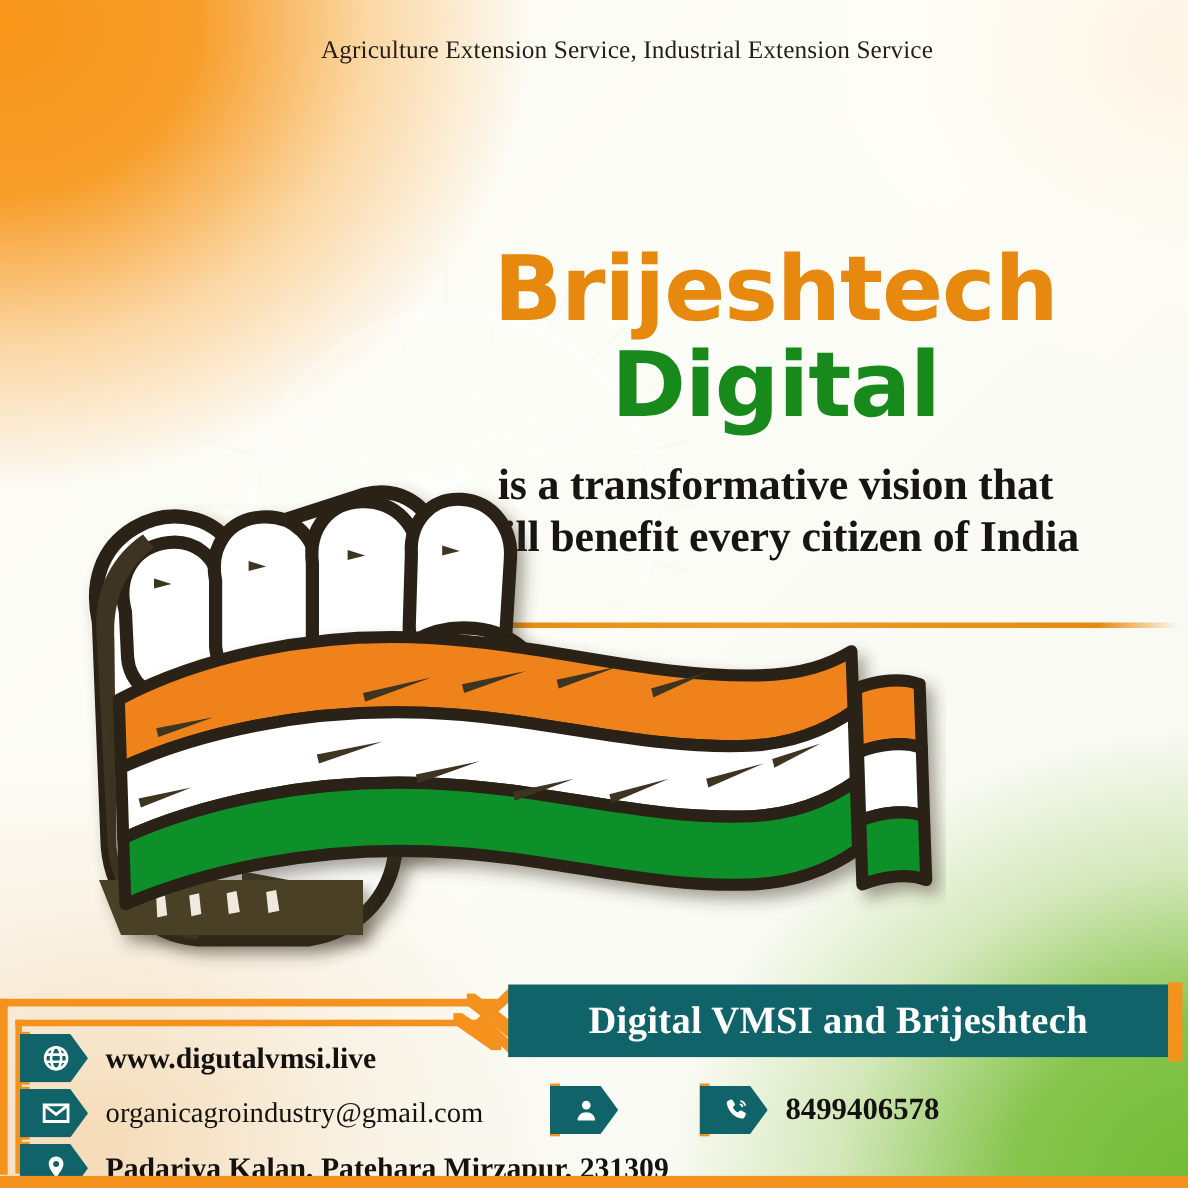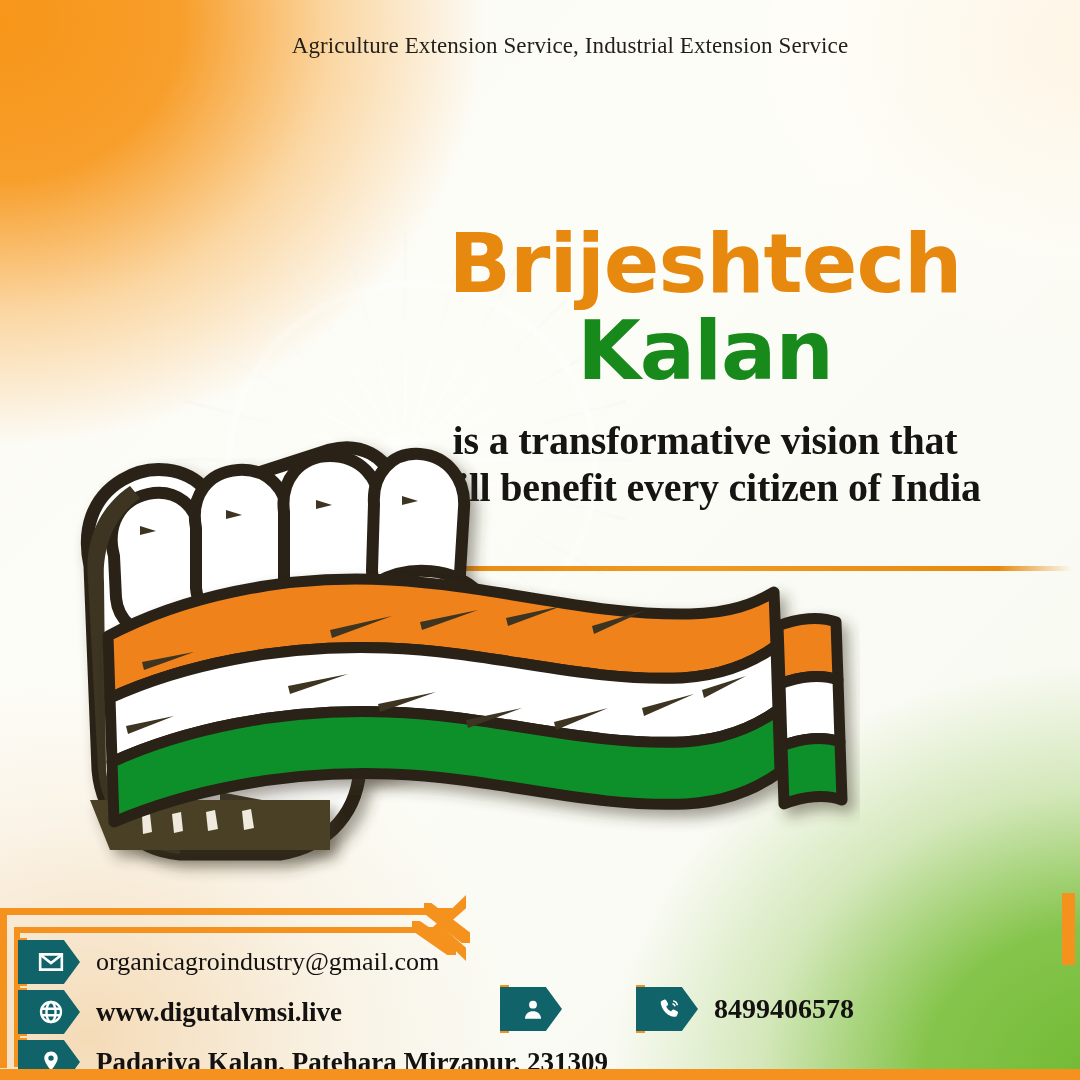--- a/index.html
+++ b/index.html
@@ -174,21 +174,21 @@
     <div class="hubring"></div>
     <div class="hub"></div>
   </div>
 
   <div class="header">
     <div class="header-text">Agriculture Extension Service, Industrial Extension Service</div>
   </div>
 
   <div class="headline">
     <div class="h-line1">Brijeshtech</div>
-    <div class="h-line2">Kalan</div>
+    <div class="h-line2">Digital</div>
     <div class="sub">
       <div>is a transformative vision that</div>
       <div>will benefit every citizen of India</div>
     </div>
   </div>
   <div class="rule"></div>
 
   <div class="art">
     <svg viewBox="0 0 830 560" xmlns="http://www.w3.org/2000/svg">
       <defs>
@@ -301,54 +301,57 @@
   <div class="footer">
 
     <div class="bracket-top"></div>
     <div class="bracket-top2"></div>
     <div class="bracket-diag"></div>
     <div class="bracket-diag2"></div>
     <div class="bracket-left"></div>
     <div class="bracket-left2"></div>
 
     <div class="banner-chev"></div>
+    <div class="banner">
+      <div class="banner-text">Digital VMSI and Brijeshtech</div>
+    </div>
     <div class="banner-right-bar"></div>
 
     <div class="contact-rows">
-
-      <div class="crow">
-        <div class="badge">
-          <div class="obar"></div>
-            <div class="bg"></div>
-          <svg viewBox="0 0 24 24">
-            <path d="M2 5h20v14H2z" fill="none" stroke="#fff" stroke-width="2.4"></path>
-            <path d="M2.8 5.8 12 13 21.2 5.8" fill="none" stroke="#fff" stroke-width="2.4" stroke-linecap="round"></path>
-          </svg>
-        </div>
-        <div class="ctext light">organicagroindustry@gmail.com</div>
-      </div>
 
       <div class="crow">
         <div class="badge">
           <div class="obar"></div>
             <div class="bg"></div>
           <svg viewBox="0 0 24 24">
             <circle cx="12" cy="12" r="9.2" fill="none" stroke="#fff" stroke-width="2.2"></circle>
             <ellipse cx="12" cy="12" rx="4.2" ry="9.2" fill="none" stroke="#fff" stroke-width="2.2"></ellipse>
             <path d="M3 9h18M3 15h18" stroke="#fff" stroke-width="2.2"></path>
           </svg>
         </div>
         <div class="ctext">www.digutalvmsi.live</div>
       </div>
 
       <div class="crow">
         <div class="badge">
           <div class="obar"></div>
             <div class="bg"></div>
           <svg viewBox="0 0 24 24">
+            <path d="M2 5h20v14H2z" fill="none" stroke="#fff" stroke-width="2.4"></path>
+            <path d="M2.8 5.8 12 13 21.2 5.8" fill="none" stroke="#fff" stroke-width="2.4" stroke-linecap="round"></path>
+          </svg>
+        </div>
+        <div class="ctext light">organicagroindustry@gmail.com</div>
+      </div>
+
+      <div class="crow">
+        <div class="badge">
+          <div class="obar"></div>
+            <div class="bg"></div>
+          <svg viewBox="0 0 24 24">
             <path d="M12 2.2c-3.5 0-6.2 2.7-6.2 6.1 0 4.5 6.2 11.4 6.2 11.4s6.2-6.9 6.2-11.4c0-3.4-2.7-6.1-6.2-6.1z" fill="#fff"></path>
             <circle cx="12" cy="8.4" r="2.5" fill="#11636a"></circle>
           </svg>
         </div>
         <div class="ctext">Padariya Kalan, Patehara Mirzapur, 231309</div>
       </div>
 
     </div>
 
     <div class="mid-items">

